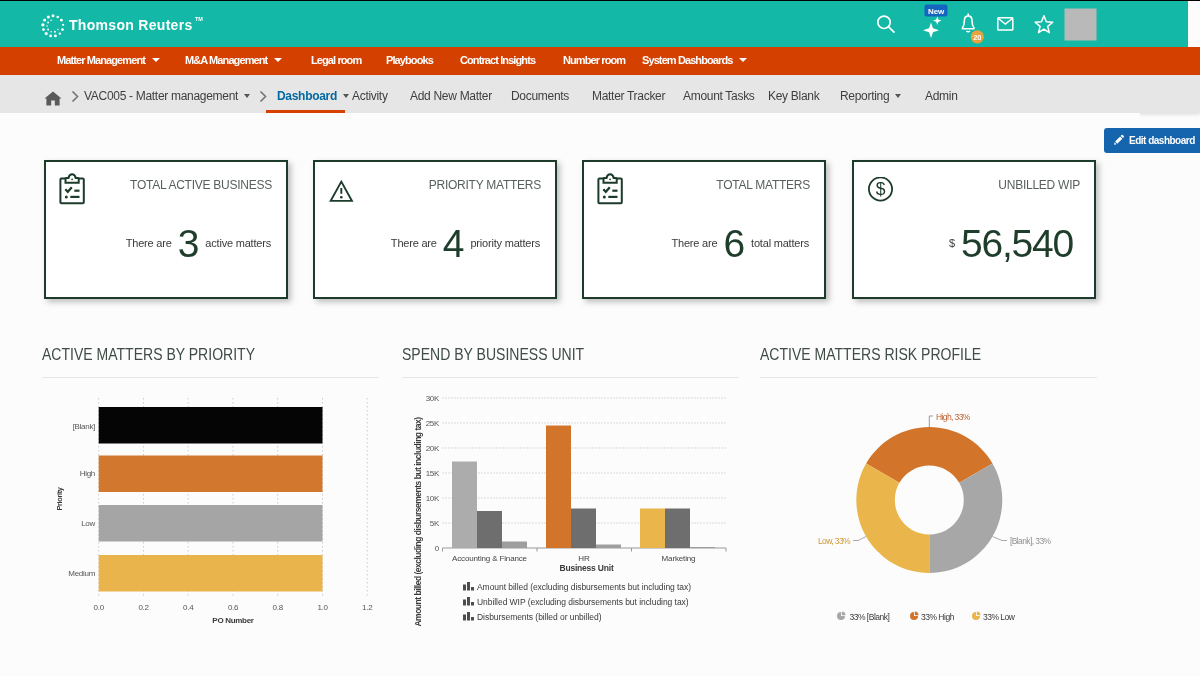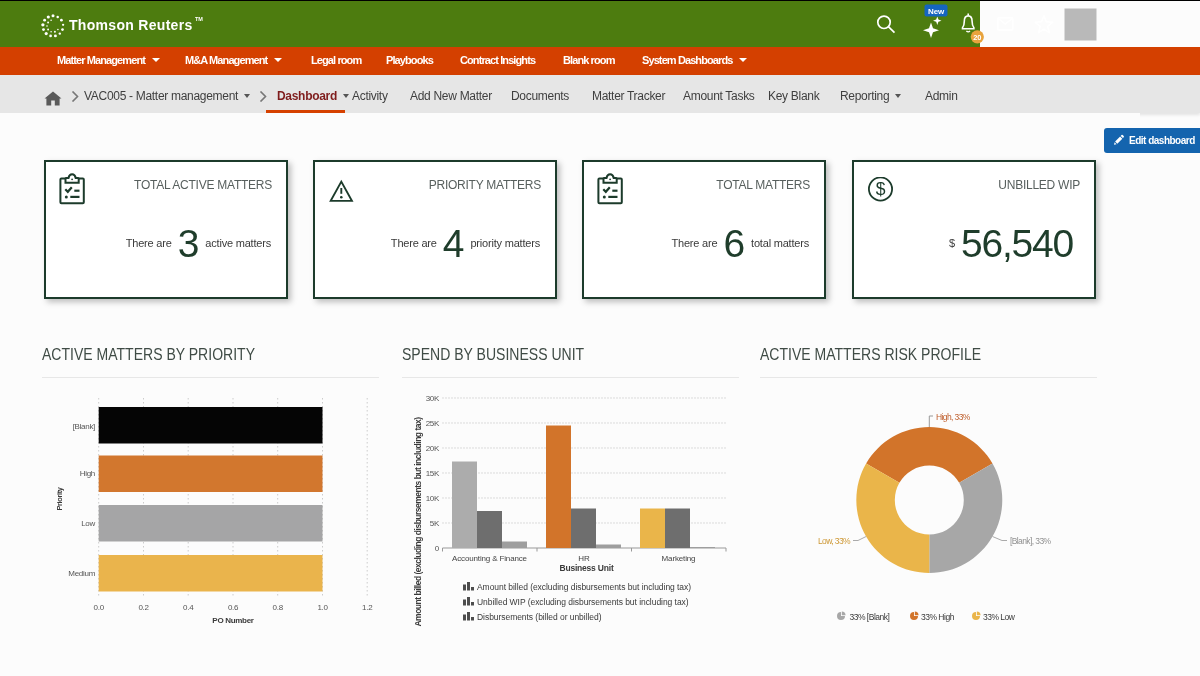--- a/index.html
+++ b/index.html
@@ -1,19 +1,19 @@
 <!DOCTYPE html>
 <html><head>
 <meta charset="utf-8">
 <style>
   * { margin:0; padding:0; box-sizing:border-box; }
   html,body { width:1200px; height:676px; overflow:hidden; }
   body { font-family:"Liberation Sans", sans-serif; background:#fcfcfc; position:relative; }
   #topline { position:absolute; left:0; top:0; width:1200px; height:1px; background:#000; }
-  #logorow { position:absolute; left:0; top:1px; width:980px; height:46px; background:#4d7c0f; }
+  #logorow { position:absolute; left:0; top:1px; width:1188px; height:46px; background:#14b8a6; }
   #navrow  { position:absolute; left:0; top:47px; width:1200px; height:28px; background:#D44000; }
   #crumbs  { position:absolute; left:0; top:75px; width:1200px; height:38px; background:#E6E6E6; box-shadow:0 2px 3px rgba(0,0,0,0.10); }
   .navitem { position:absolute; top:7px; color:#fff; font-size:11px; font-weight:bold; letter-spacing:-0.9px; white-space:nowrap; }
   .caret { display:inline-block; width:0; height:0; border-left:4px solid transparent; border-right:4px solid transparent; border-top:4px solid #fff; margin-left:7px; vertical-align:2px; }
   .bcaret { display:inline-block; width:0; height:0; border-left:3.5px solid transparent; border-right:3.5px solid transparent; border-top:4px solid #555; margin-left:6px; vertical-align:2px; }
   .crumbitem { position:absolute; top:14px; color:#3F3F3F; font-size:12px; letter-spacing:-0.3px; white-space:nowrap; }
   #dash-underline { position:absolute; left:266px; top:35px; width:79px; height:3px; background:#D64100; }
   #content { position:absolute; left:0; top:113px; width:1140px; height:563px; background:#fcfcfc; }
   #editbtn { position:absolute; left:1104px; top:15px; width:110px; height:25px; background:#1464AE; border-radius:3px; color:#fff; font-size:10px; font-weight:bold; letter-spacing:-0.5px; line-height:25px; padding-left:25px; }
   .kpi { position:absolute; top:47px; width:244px; height:139px; background:#fff; border:2px solid #1C3B2B; box-shadow:3px 3px 6px rgba(0,0,0,0.25); }
@@ -54,55 +54,55 @@
     <text x="69" y="29" font-size="14" font-weight="bold" fill="#fff" letter-spacing="0.3">Thomson Reuters</text>
     <text x="195" y="19.5" font-size="5.5" font-weight="bold" fill="#fff">TM</text>
   </svg>
 </div>
 <div id="navrow">
   <span class="navitem" style="left:57px">Matter Management<span class="caret"></span></span>
   <span class="navitem" style="left:185px">M&amp;A Management<span class="caret"></span></span>
   <span class="navitem" style="left:311px">Legal room</span>
   <span class="navitem" style="left:386px">Playbooks</span>
   <span class="navitem" style="left:460px">Contract Insights</span>
-  <span class="navitem" style="left:563px">Blank room</span>
+  <span class="navitem" style="left:563px">Number room</span>
   <span class="navitem" style="left:642px">System Dashboards<span class="caret"></span></span>
 </div>
 <div id="crumbs">
   <svg style="position:absolute;left:44px;top:16px" width="18" height="15" viewBox="0 0 18 15">
     <path d="M9 0.5 L17.5 7.6 L15.6 7.6 L15.6 14.5 L10.8 14.5 L10.8 9.5 L7.2 9.5 L7.2 14.5 L2.4 14.5 L2.4 7.6 L0.5 7.6 Z" fill="#5a5a5a"></path>
   </svg>
   <svg style="position:absolute;left:71px;top:15.5px" width="8" height="11" viewBox="0 0 8 11">
       <path d="M1.5 0.5 L6.5 5.5 L1.5 10.5" fill="none" stroke="#777" stroke-width="1.6"></path>
     </svg>
   <span class="crumbitem" style="left:84px">VAC005 - Matter management<span class="bcaret"></span></span>
   <svg style="position:absolute;left:259px;top:15.5px" width="8" height="11" viewBox="0 0 8 11">
       <path d="M1.5 0.5 L6.5 5.5 L1.5 10.5" fill="none" stroke="#777" stroke-width="1.6"></path>
     </svg>
-  <span class="crumbitem" style="left:277px; font-weight:bold; color:#7f1d1d">Dashboard<span class="bcaret"></span></span>
+  <span class="crumbitem" style="left:277px; font-weight:bold; color:#0369a1">Dashboard<span class="bcaret"></span></span>
   <span class="crumbitem" style="left:352px">Activity</span>
   <span class="crumbitem" style="left:410px">Add New Matter</span>
   <span class="crumbitem" style="left:511px">Documents</span>
   <span class="crumbitem" style="left:592px">Matter Tracker</span>
   <span class="crumbitem" style="left:683px">Amount Tasks</span>
   <span class="crumbitem" style="left:768px">Key Blank</span>
   <span class="crumbitem" style="left:840px">Reporting<span class="bcaret"></span></span>
   <span class="crumbitem" style="left:925px">Admin</span>
   <div id="dash-underline"></div>
 </div>
 <div id="content">
   <div id="editbtn">Edit dashboard</div>
   <svg id="editpencil" style="position:absolute;left:1113px;top:21px" width="12" height="12" viewBox="0 0 12 12">
     <path d="M1 10.8 L1.6 8.3 L3.5 10.2 Z" fill="#fff"></path>
     <path d="M2.1 7.5 L7.1 2.5 L9.3 4.7 L4.3 9.7 Z" fill="#fff"></path>
     <path d="M7.7 1.9 L8.5 1.1 Q9.1 0.5 9.7 1.1 L10.7 2.1 Q11.3 2.7 10.7 3.3 L9.9 4.1 Z" fill="#fff"></path>
   </svg>
 
   <div class="kpi" style="left:44px">
-    <div class="title">TOTAL ACTIVE MATTERS</div>
+    <div class="title">TOTAL ACTIVE BUSINESS</div>
     <div class="line">There are<span class="big">3</span>active matters</div>
     <svg class="icon" width="30" height="34" viewBox="0 0 30 34">
       <g stroke="#1C3B2B" fill="none" stroke-width="2">
         <rect x="2.4" y="5.5" width="23.4" height="24.7" rx="1"></rect>
         <path d="M 7.5 9.8 L 7.5 5.8 Q 7.5 5 8.3 5 L 10.5 5 Q 11.2 1.2 14.1 1.2 Q 17 1.2 17.7 5 L 19.9 5 Q 20.7 5 20.7 5.8 L 20.7 9.8 Z" fill="#fff"></path>
         <path d="M 7.3 16.3 L 9.8 18.8 L 13.8 14.2" stroke-width="2.2"></path>
         <line x1="16.3" y1="17.7" x2="21.5" y2="17.7" stroke-width="2.2"></line>
         <line x1="12.3" y1="23.9" x2="21.5" y2="23.9" stroke-width="2.2"></line>
       </g>
       <circle cx="14.1" cy="6.3" r="0.9" fill="#1C3B2B"></circle>

